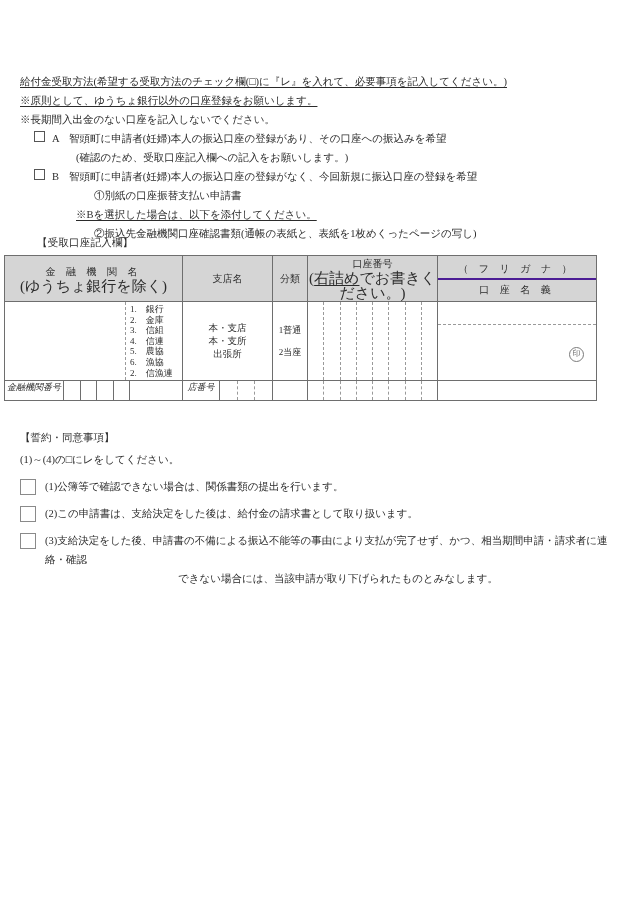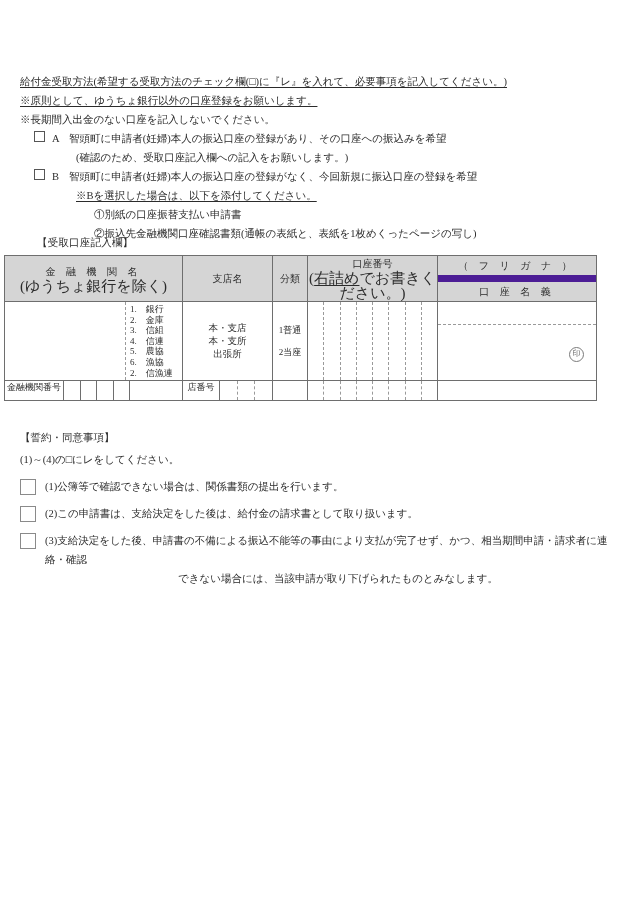--- a/index.html
+++ b/index.html
@@ -87,30 +87,31 @@
   .hdr .sub { font-size: 15px; letter-spacing: 0; }
   .hdr-stack { padding: 0; }
   .hdr-stack .h1,
   .hdr-stack .h2 {
     height: 19px;
     line-height: 19px;
     background: #d5d5d5;
     letter-spacing: 4px;
     font-size: 10px;
   }
-  .hdr-stack .h1 { border-bottom: 7px solid #4c1d95; }
+  .hdr-stack .h1 { border-bottom: 2px solid #4c1d95; }
 
   .body-row td { height: 78px; }
   .num-row td { height: 19px; font-size: 9px; }
 
   
   .cellsplit {
     display: flex;
     height: 100%;
     width: 100%;
+    font-style: italic;
   }
   .cellsplit > span {
     flex: 1 1 0;
     border-right: 1px dashed #9a9a9a;
   }
   .cellsplit > span:last-child { border-right: none; }
   .cellsplit.solid > span { border-right: 1px solid #6e6e6e; }
   .cellsplit.solid > span:last-child { border-right: none; }
 
   .kindlist {
@@ -200,22 +201,22 @@
       <span class="optlabel">A</span>
       <span>智頭町に申請者(妊婦)本人の振込口座の登録があり、その口座への振込みを希望</span>
     </div>
     <div class="ln ind3">(確認のため、受取口座記入欄への記入をお願いします。)</div>
 
     <div class="optline ind1">
       <span class="boxglyph"></span>
       <span class="optlabel">B</span>
       <span>智頭町に申請者(妊婦)本人の振込口座の登録がなく、今回新規に振込口座の登録を希望</span>
     </div>
+    <div class="ln ind4">①別紙の口座振替支払い申請書</div>
     <div class="ln ind3 u">※Bを選択した場合は、以下を添付してください。</div>
-    <div class="ln ind4">①別紙の口座振替支払い申請書</div>
     <div class="ln ind4">②振込先金融機関口座確認書類(通帳の表紙と、表紙を1枚めくったページの写し)</div>
   </div>
 
   <div class="tbl-caption">【受取口座記入欄】</div>
 
   <table class="acct-table">
     <colgroup>
       <col style="width:178px">
       <col style="width:90px">
       <col style="width:35px">

